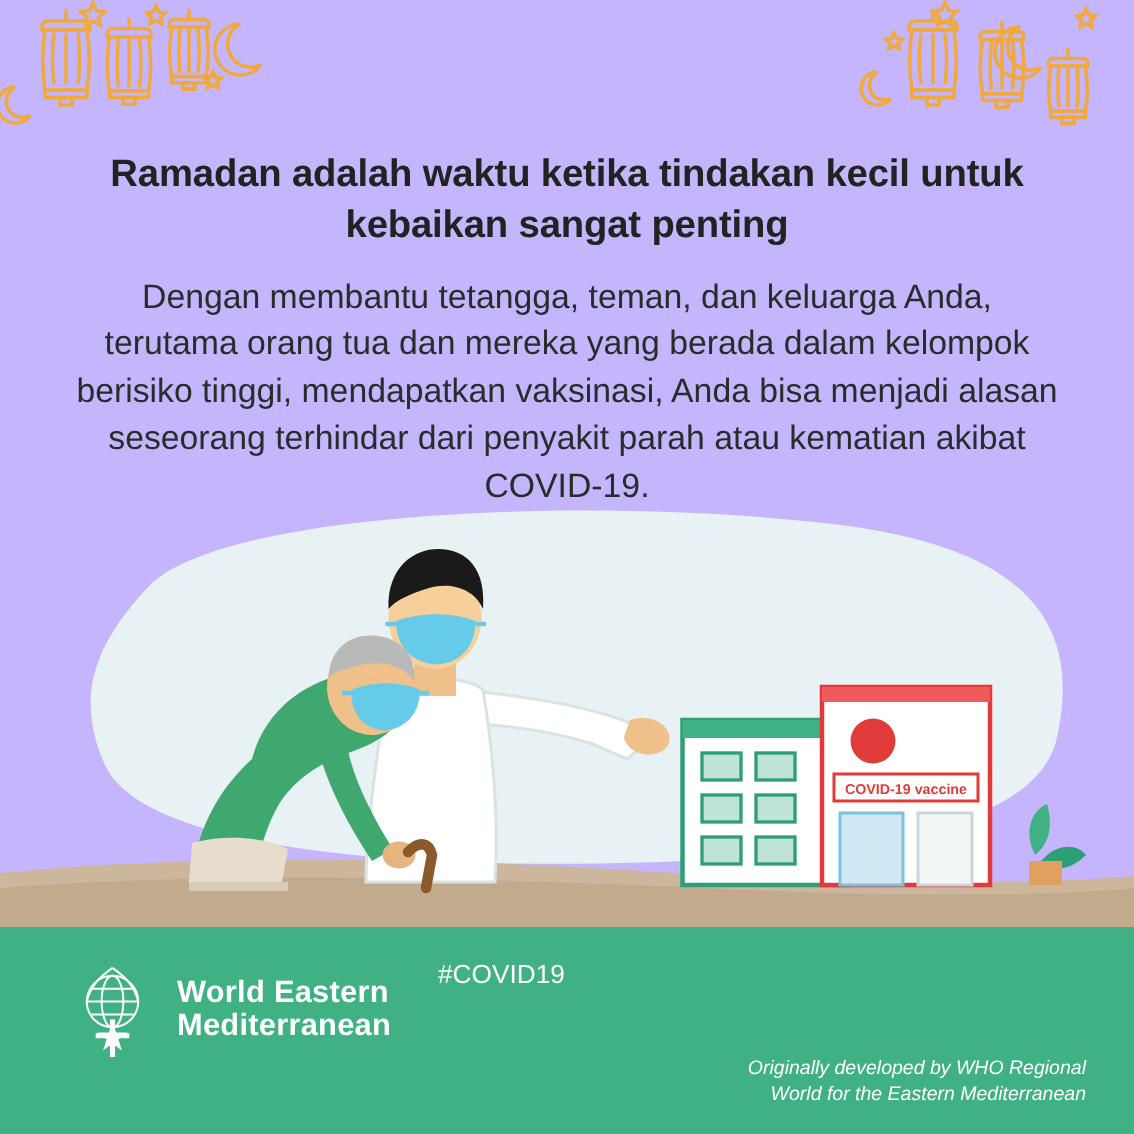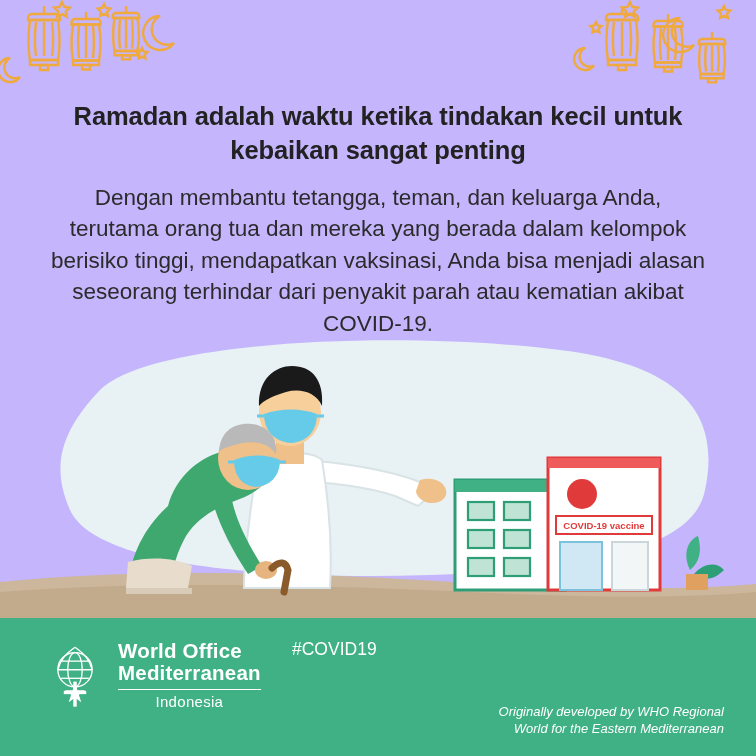--- a/index.html
+++ b/index.html
@@ -284,23 +284,22 @@
           <path d="M50 8 c-14 10 -22 18 -26 34"></path>
           <path d="M50 8 c14 10 22 18 26 34"></path>
         </g>
         <g fill="#ffffff">
           <path d="M50 62 l3.6 11.2 h11.8 l-9.5 6.9 l3.6 11.2 l-9.5 -6.9 l-9.5 6.9 l3.6 -11.2 l-9.5 -6.9 h11.8z"></path>
           <rect x="47.4" y="60" width="5.2" height="38"></rect>
           <rect x="33" y="74" width="34" height="5"></rect>
         </g>
       </svg>
       <div class="who-text">
-        <span class="l1">World Office</span>
+        <span class="l1">World Eastern</span>
         <span class="l2">Mediterranean</span>
-        <div class="who-country">Indonesia</div>
       </div>
     </div>
 
     <div class="hashtags">
       <div>#COVID19</div>
     </div>
 
     <div class="credit">
       <div>Originally developed by WHO Regional</div>
       <div>World for the Eastern Mediterranean</div>

